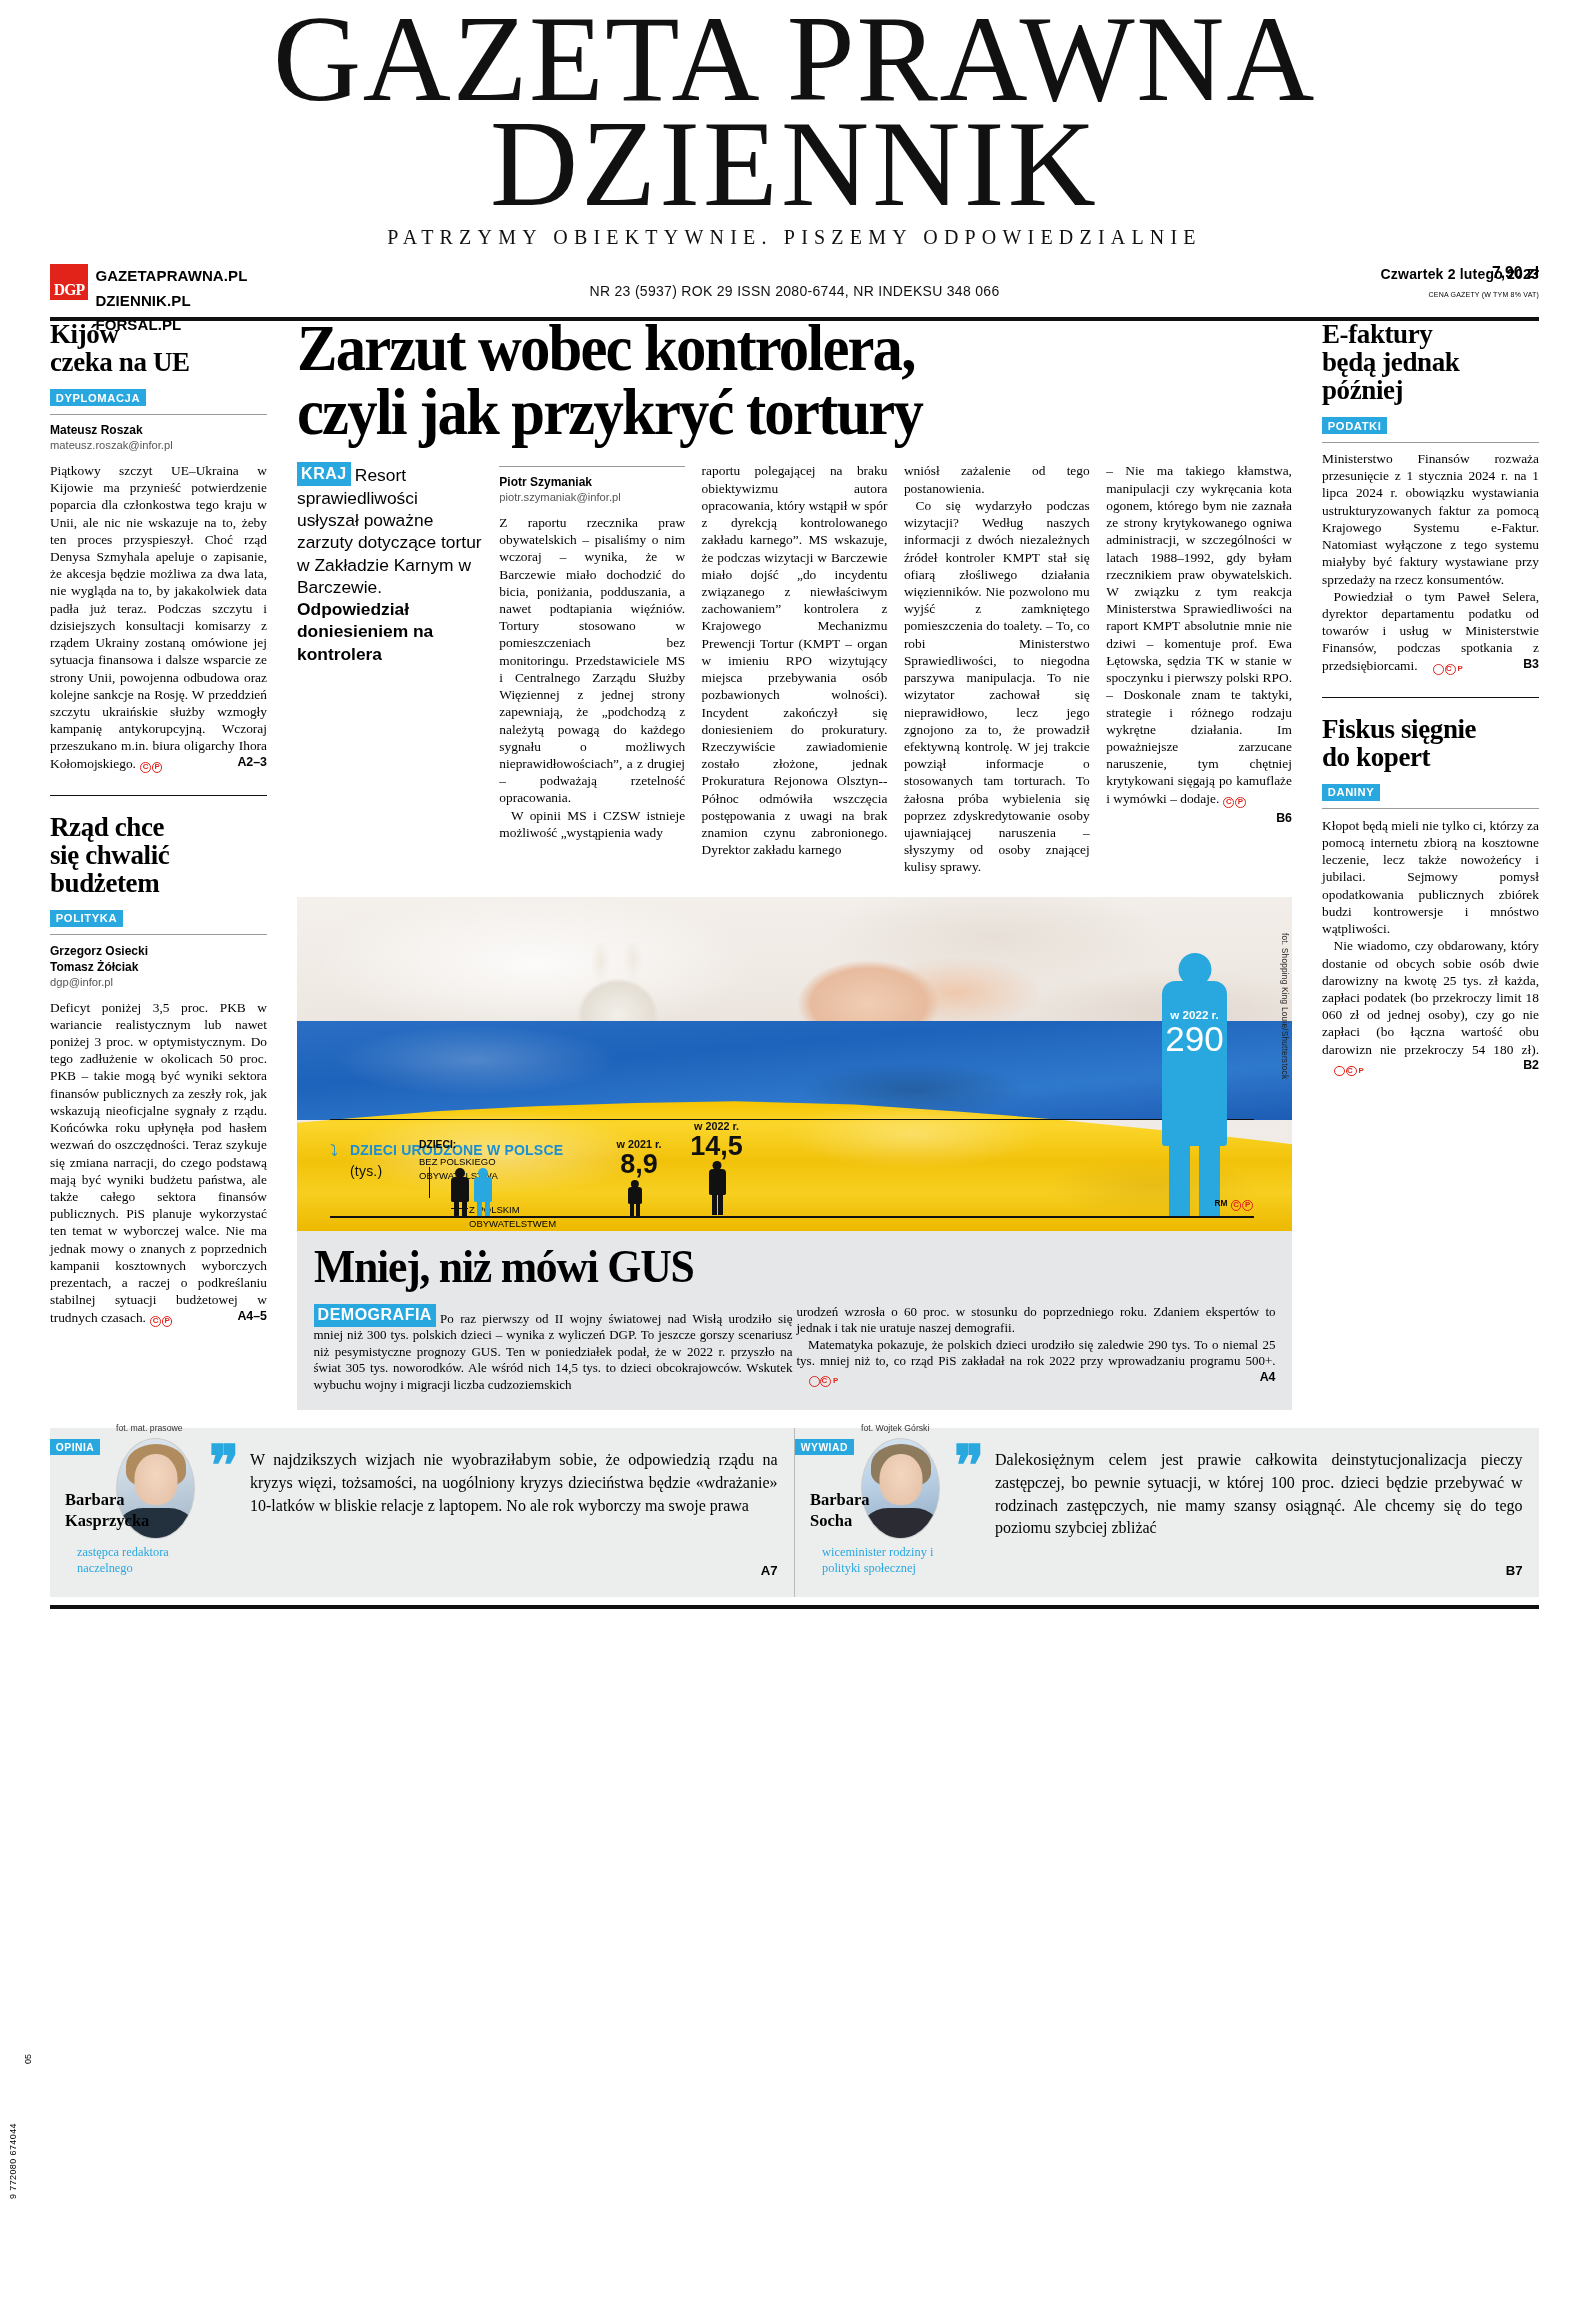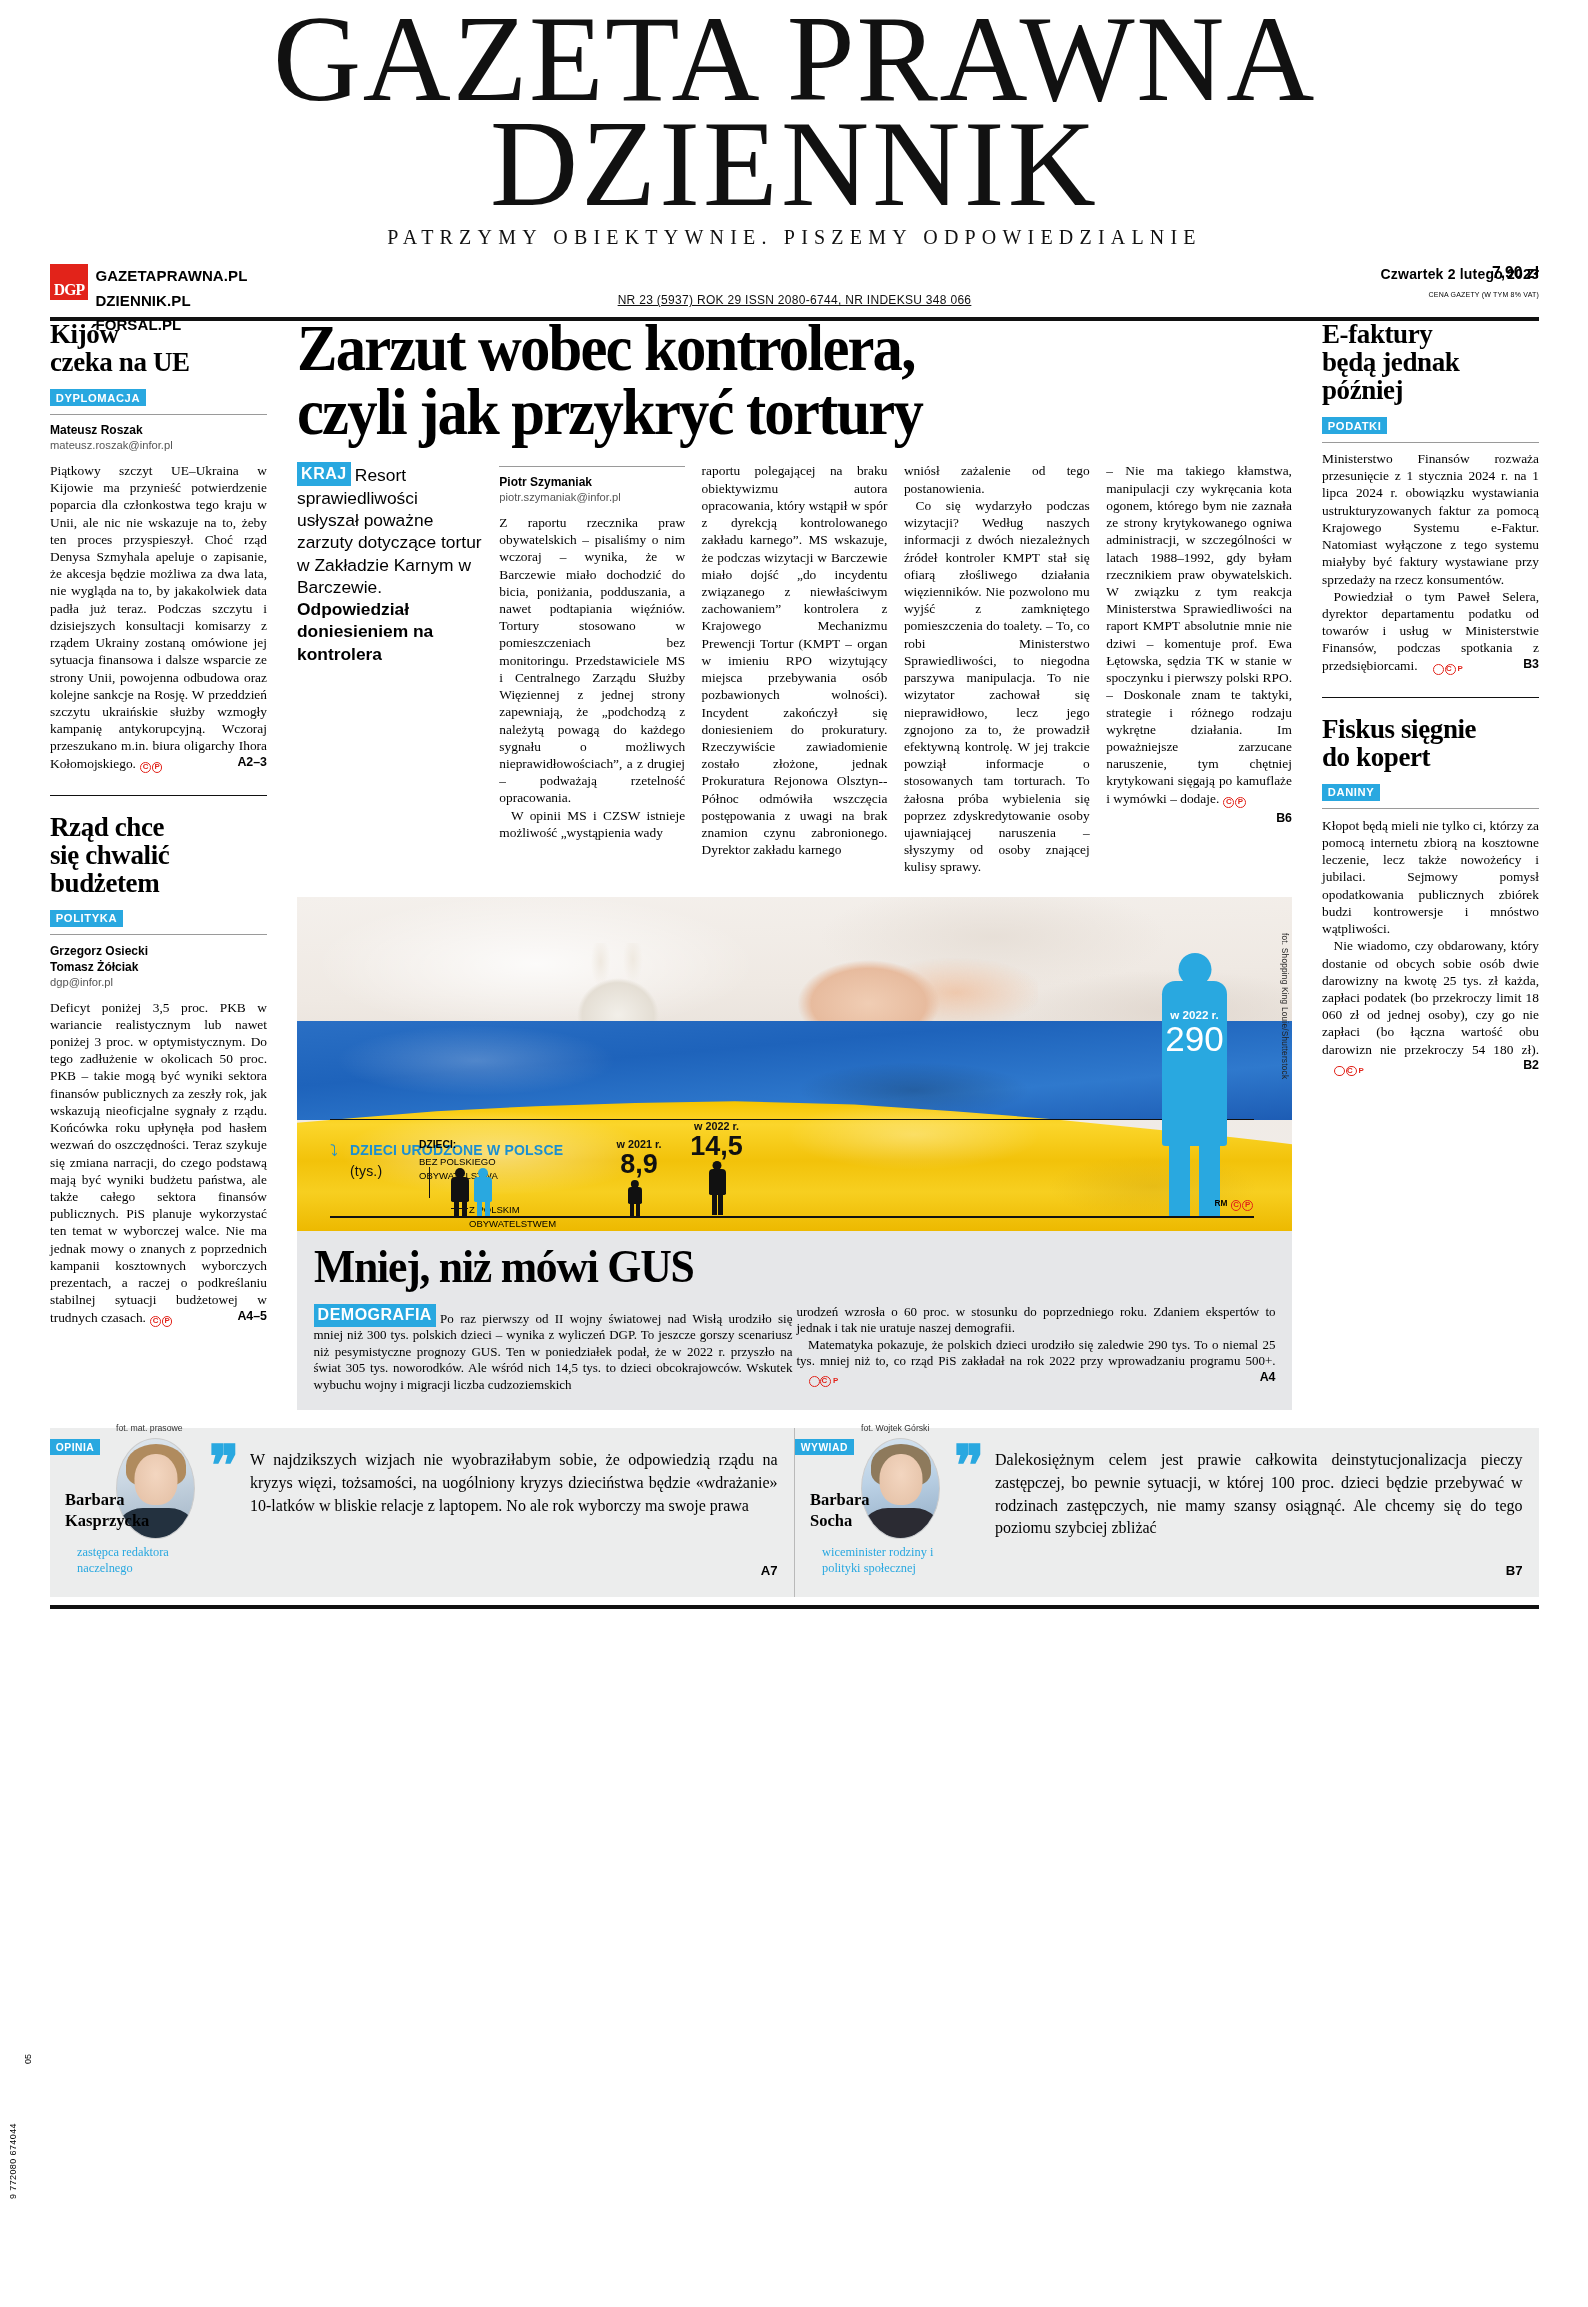--- a/index.html
+++ b/index.html
@@ -48,22 +48,22 @@
     margin-left:7.4px; font-family:"Liberation Sans", sans-serif;
     font-weight:700; font-size:15px; line-height:1.62; letter-spacing:0.1px;
   }
   .info-center { position:absolute; left:0; right:0; text-align:center; top:1.7px;}
   .info-date {
     font-family:"Liberation Sans", sans-serif; font-weight:700; font-size:14px;
     letter-spacing:0.2px;
     text-align:right;
   }
   .info-meta {
-    margin-top:11px; font-family:"Liberation Sans", sans-serif;
-    font-size:12px; letter-spacing:0.3px; color:#111;text-decoration:underline;
+    margin-top:1px; font-family:"Liberation Sans", sans-serif;
+    font-size:14px; letter-spacing:0.3px; color:#111;
   }
   .info-right { margin-left:auto; text-align:right; }
   .info-price { font-family:"Liberation Sans", sans-serif; font-weight:700; font-size:15.7px; }
   .info-vat { margin-top:9px; font-family:"Liberation Sans", sans-serif; font-size:7px; letter-spacing:0.2px;}
   .rule-thick { margin:5px 50px 0 50px; border-top:4.1px solid #111; }
 
   
   .page { margin:0 50px; display:flex; gap:0; }
   .col-left  { width:232px; flex:none; padding-right:15px; }
   .col-mid   { flex:1; padding:0 15px; }

